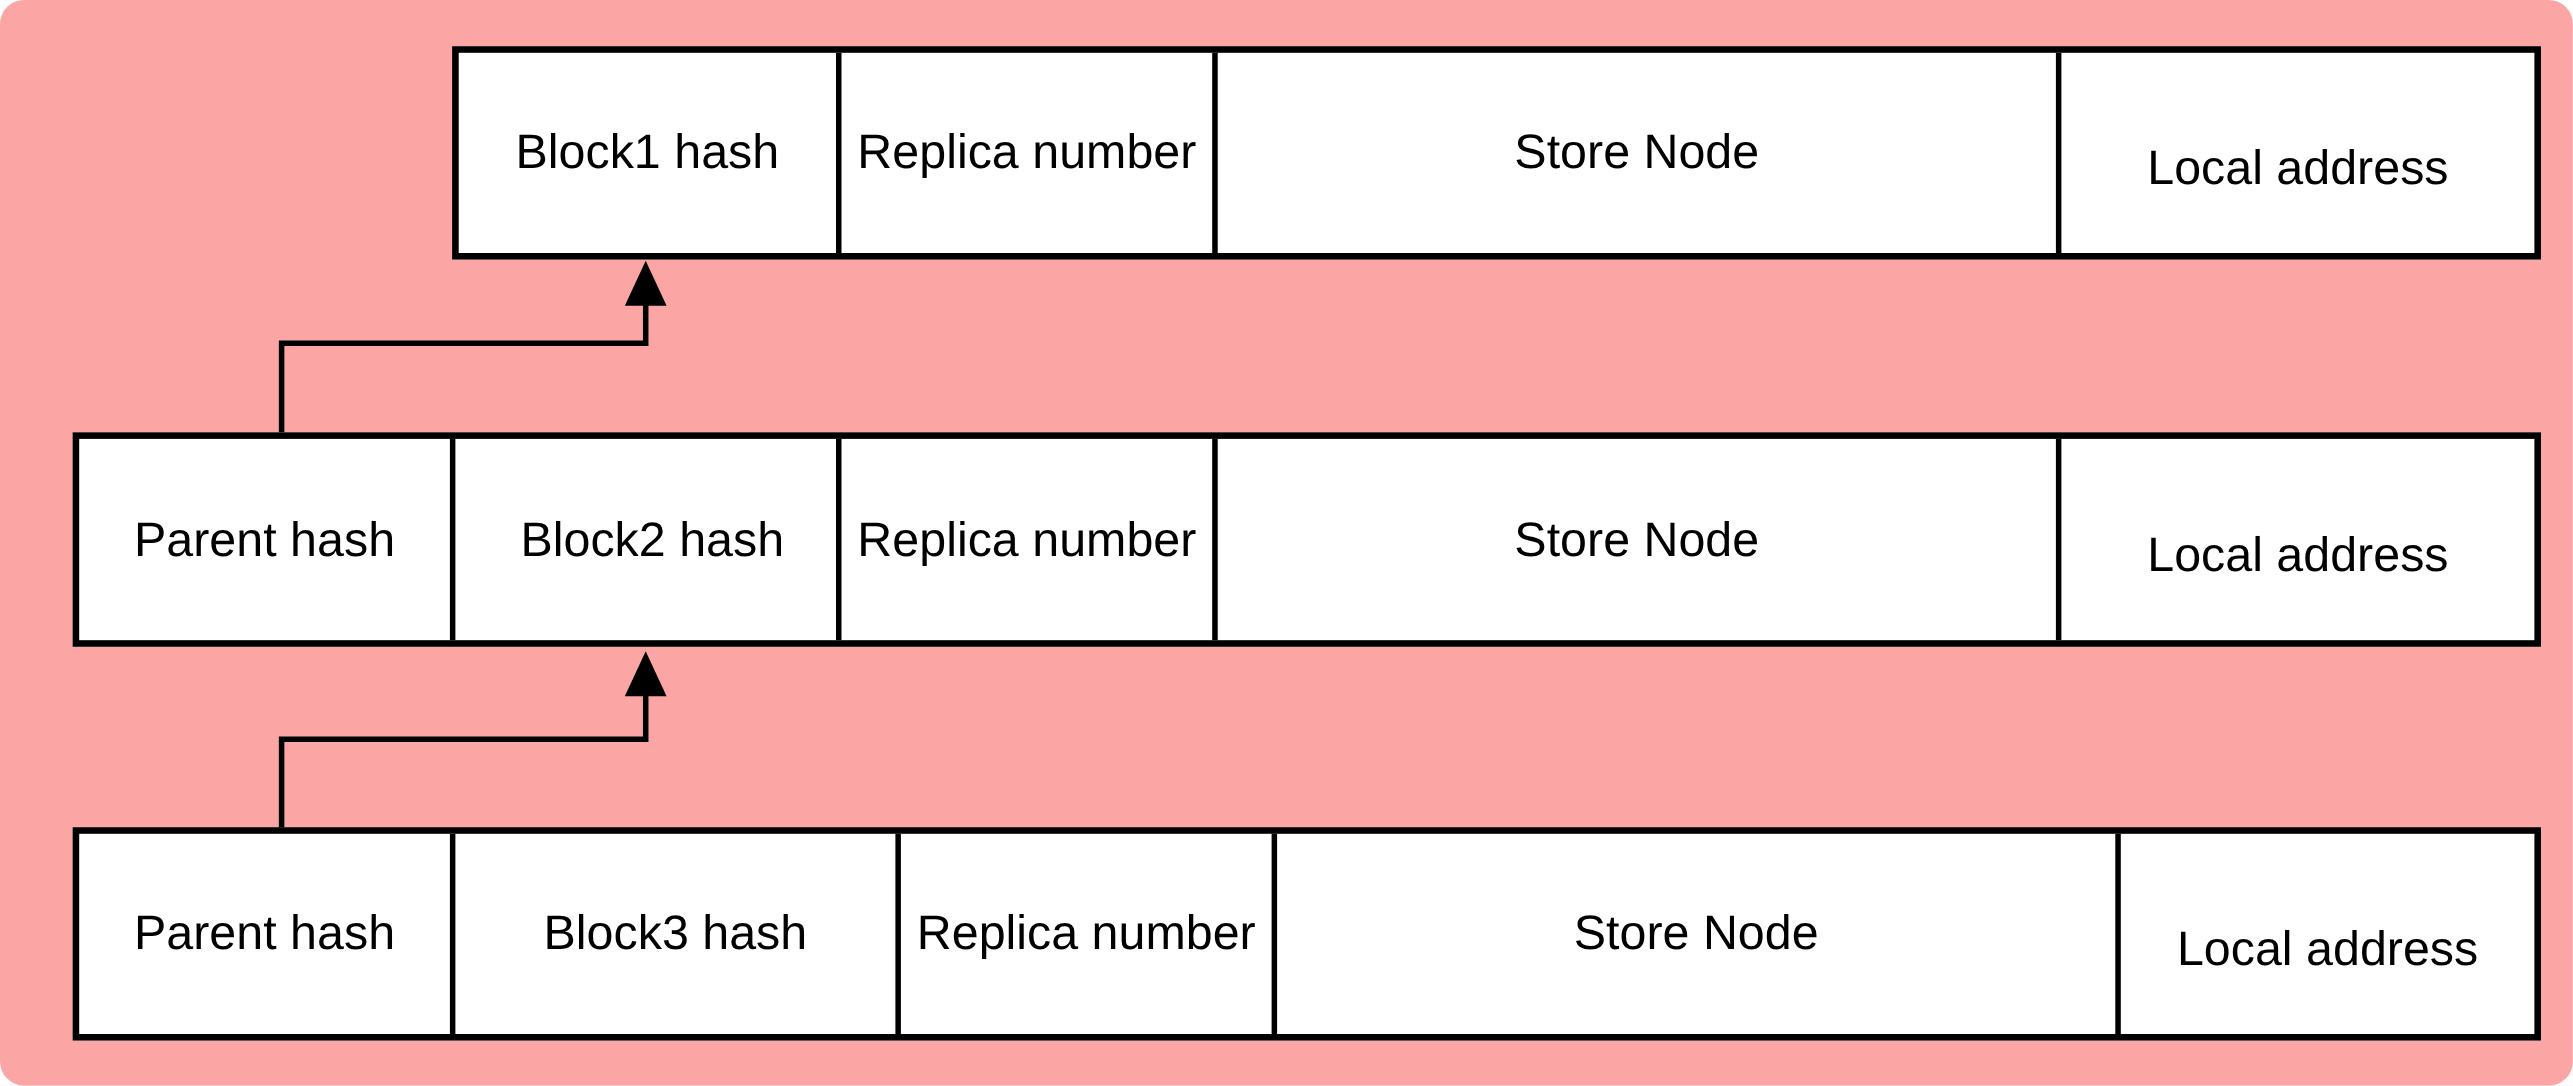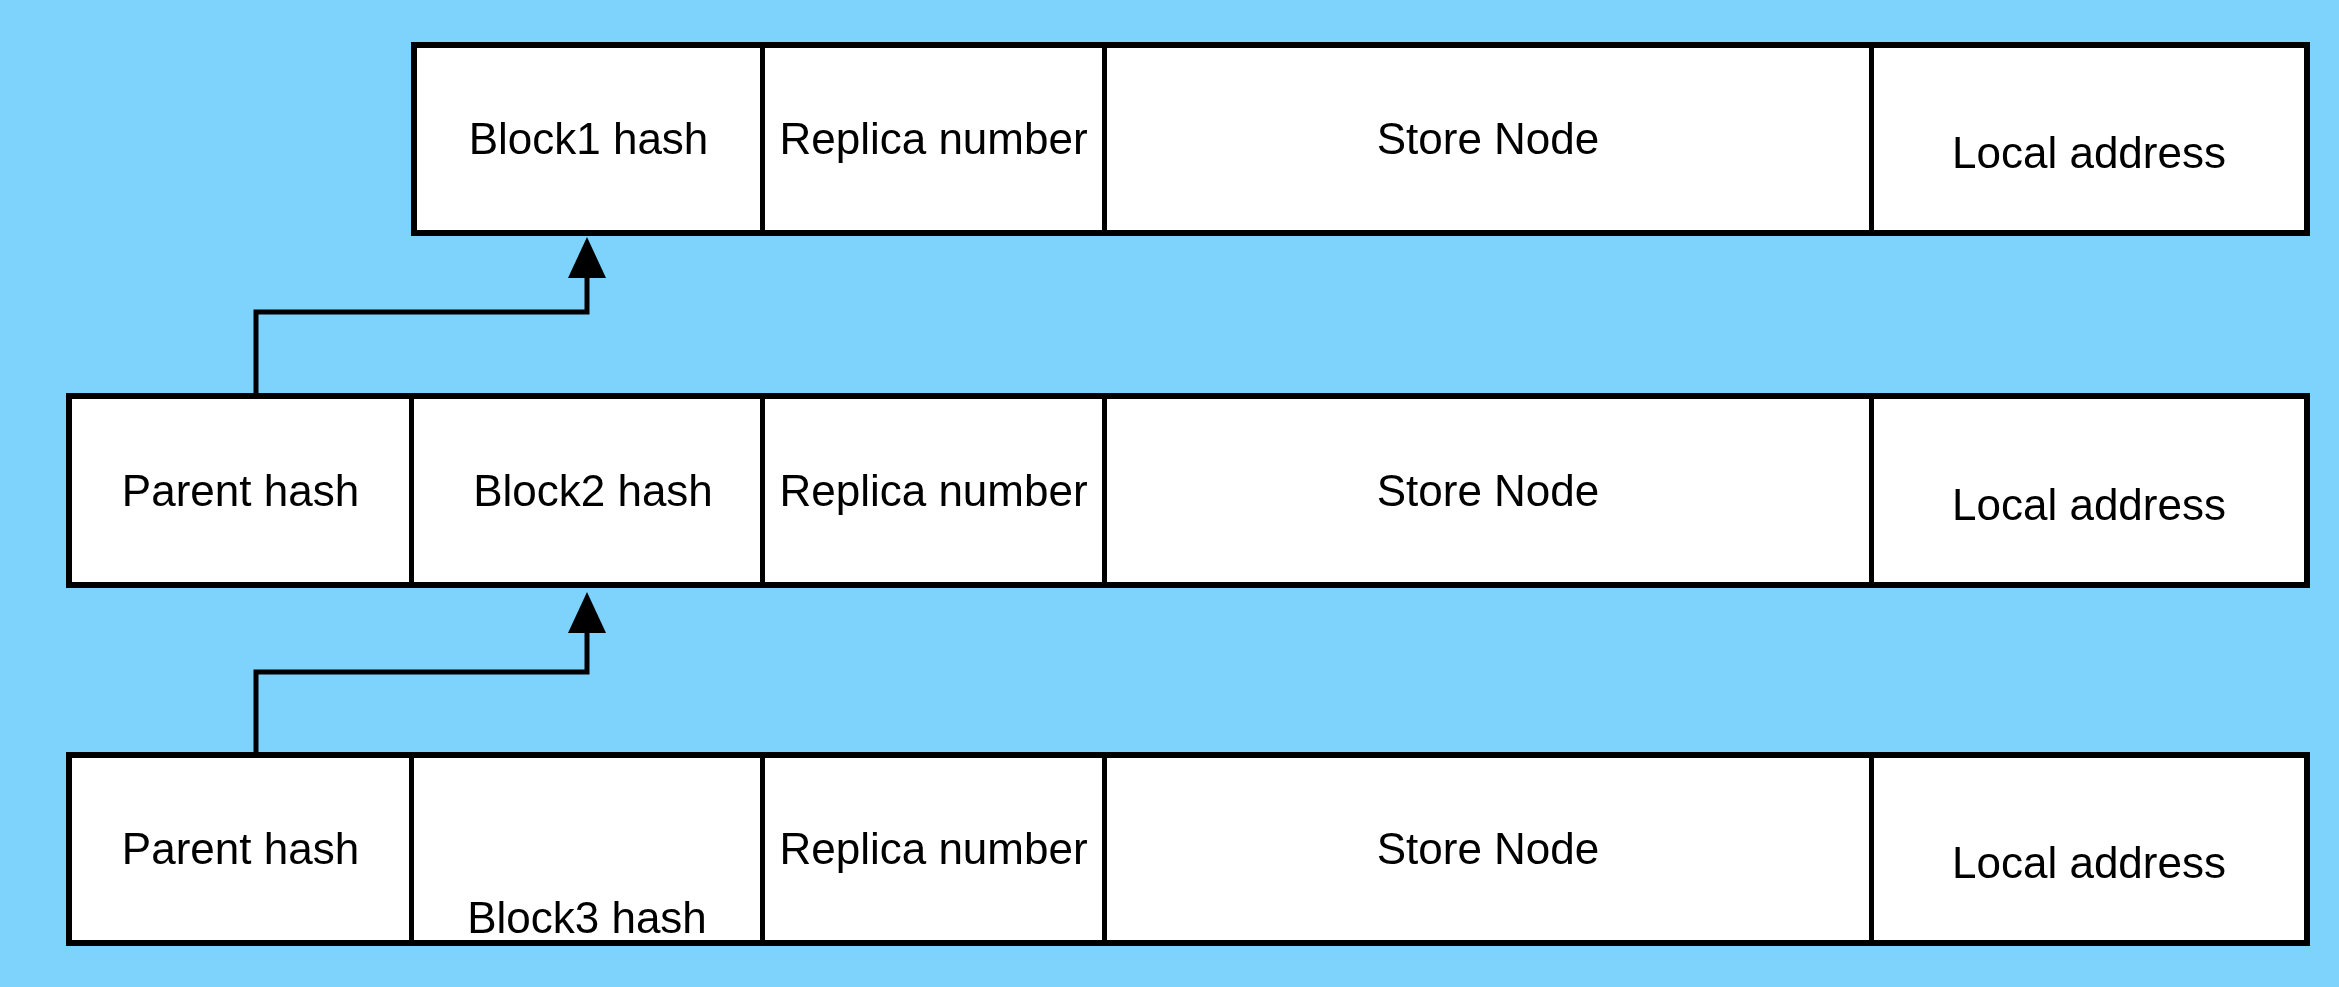--- a/index.html
+++ b/index.html
@@ -4,24 +4,25 @@
 <style>
   html, body {
     margin: 0;
     padding: 0;
     background: #ffffff;
   }
   .canvas {
     position: relative;
     width: 2339px;
     height: 987px;
-    background: #7dd3fc;
+    background: #fca5a5;
     font-family: "Liberation Sans", "DejaVu Sans", sans-serif;
     color: #000000;
     overflow: hidden;
+    border-radius: 22px;
   }
   .block-row {
     position: absolute;
     display: flex;
     box-sizing: border-box;
     border: 6px solid #000000;
     background: #ffffff;
   }
   .cell {
     box-sizing: border-box;
@@ -92,21 +93,21 @@
     </div>
     <div class="cell">
       <span>Local address</span>
     </div>
   </div>
 
   <div class="block-row" style="left:66px; top:752px; width:2244px; height:194px;">
     <div class="cell" style="width:342px;">
       <span>Parent hash</span>
     </div>
-    <div class="cell" style="width:351px;align-items:flex-end;">
+    <div class="cell" style="width:405px;">
       <span>Block3 hash</span>
     </div>
     <div class="cell" style="width:342px;">
       <span>Replica number</span>
     </div>
     <div class="cell" style="width:767px;">
       <span>Store Node</span>
     </div>
     <div class="cell">
       <span>Local address</span>

